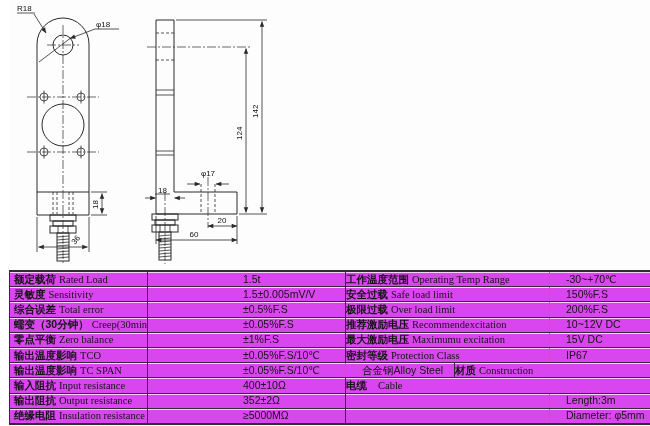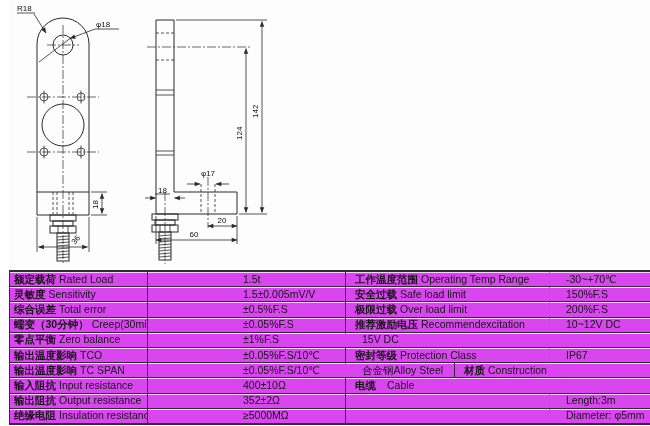--- a/index.html
+++ b/index.html
@@ -17,25 +17,25 @@
   .spec-table{position:absolute;left:0;top:270px;width:648px;
               border:1px solid #2e2e2e;border-top:2px solid #2e2e2e;border-bottom:2px solid #2e2e2e;
               background:#e8e8e8;}
   .row{display:flex;height:14.2px;border-bottom:1px solid #2e2e2e;
        background:#d946ef;box-shadow:inset 0 1px 0 rgba(255,255,255,.75);text-align:right;}
   .row:last-child{border-bottom:none;}
   .c{box-sizing:border-box;display:flex;align-items:center;white-space:nowrap;overflow:hidden;
      font-size:10.5px;line-height:13px;color:#141414;}
   .c1{width:137px;padding-left:4px;}
   .c2{width:198px;padding-left:95px;border-left:1px solid #2e2e2e;}
-  .c3{width:204px;padding-left:9px;border-left:1px solid #2e2e2e;}
+  .c3{width:204px;border-left:1px solid #2e2e2e;}
   .c4{flex:1;padding-left:16px;border-left:1px solid #ec4899;}
   .c3.grow{flex:1;gap:8px;}
   .zh{font-weight:700;margin-right:3px;}
-  .en{font-weight:400;}
+  .en{font-weight:400;font-family:Liberation Serif, serif;}
 </style>
 </head>
 <body>
 
 <div class="sheet">
 
   <svg width="650" height="270" viewBox="0 0 650 270">
     <defs>
       <marker id="ah" viewBox="0 0 10 10" refX="9.5" refY="5" markerWidth="9" markerHeight="7" orient="auto-start-reverse">
         <path d="M0,1 L10,5 L0,9 Z" fill="#2a2a2a" stroke="none"></path>
@@ -220,20 +220,24 @@
         </div>
       <div class="c c4">10~12V DC</div>
     </div>
 
     <div class="row">
       <div class="c c1">
           <span class="zh">零点平衡</span>
           <span class="en">Zero balance</span>
         </div>
       <div class="c c2">±1%F.S</div>
+      <div class="c c3">
+          <span class="zh">最大激励电压</span>
+          <span class="en">Maximumu excitation</span>
+        </div>
       <div class="c c4">15V DC</div>
     </div>
 
     <div class="row">
       <div class="c c1">
           <span class="zh">输出温度影响</span>
           <span class="en">TCO</span>
         </div>
       <div class="c c2">±0.05%F.S/10℃</div>
       <div class="c c3">

